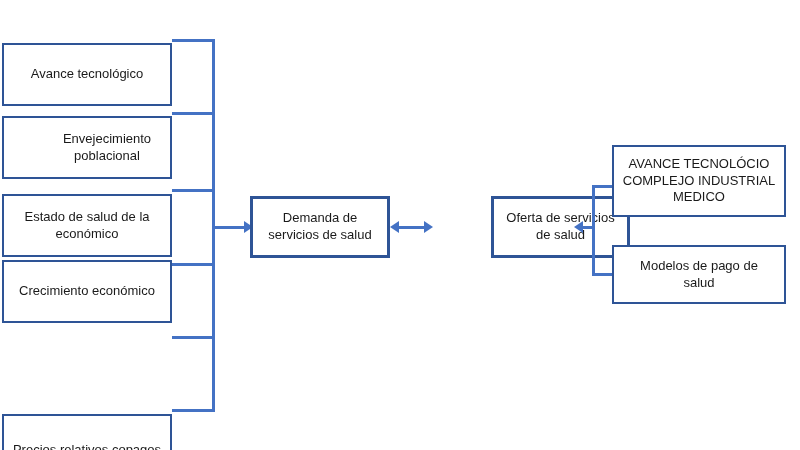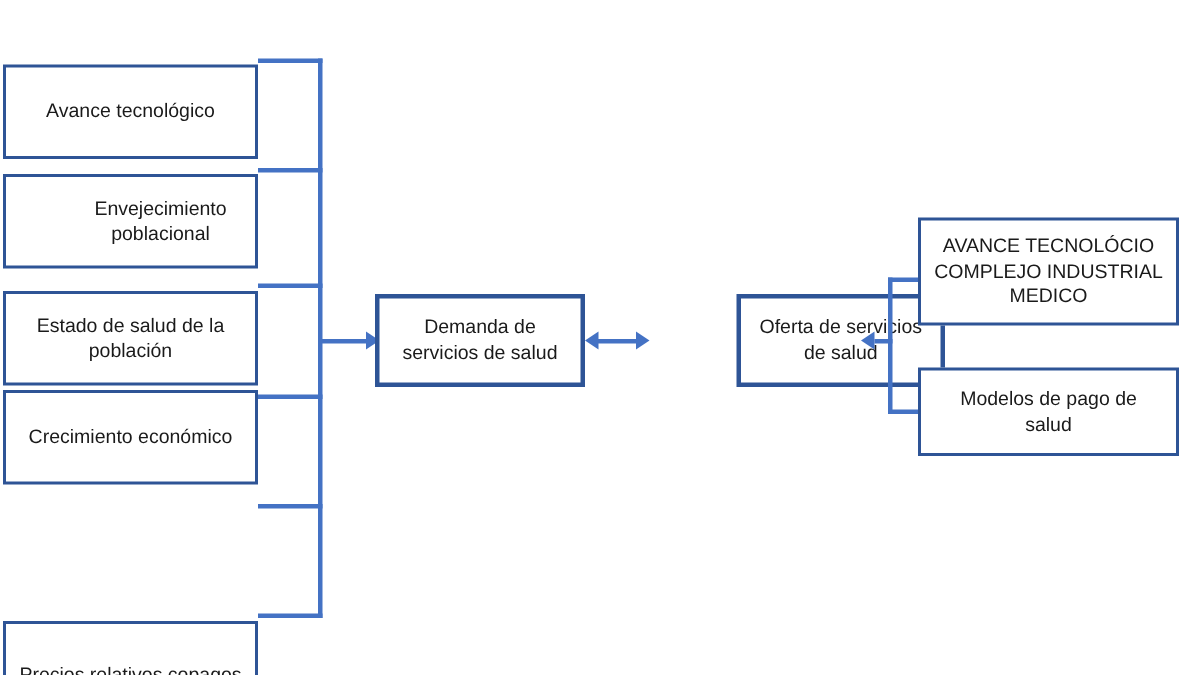--- a/index.html
+++ b/index.html
@@ -97,21 +97,21 @@
 
   <div class="node driver d0">
     <span class="label">Avance tecnológico</span>
   </div>
   <div class="node driver d1">
     <span class="label">Envejecimiento
 poblacional</span>
   </div>
   <div class="node driver d2">
     <span class="label">Estado de salud de la
-población</span>
+económico</span>
   </div>
   <div class="node driver d3">
     <span class="label">Crecimiento económico</span>
   </div>
   <div class="node driver d5">
     <span class="label">Precios relativos copagos
 coseguros</span>
   </div>
 
   <div class="line hline" style="left:172px; top:39px;  width:43px;"></div>

